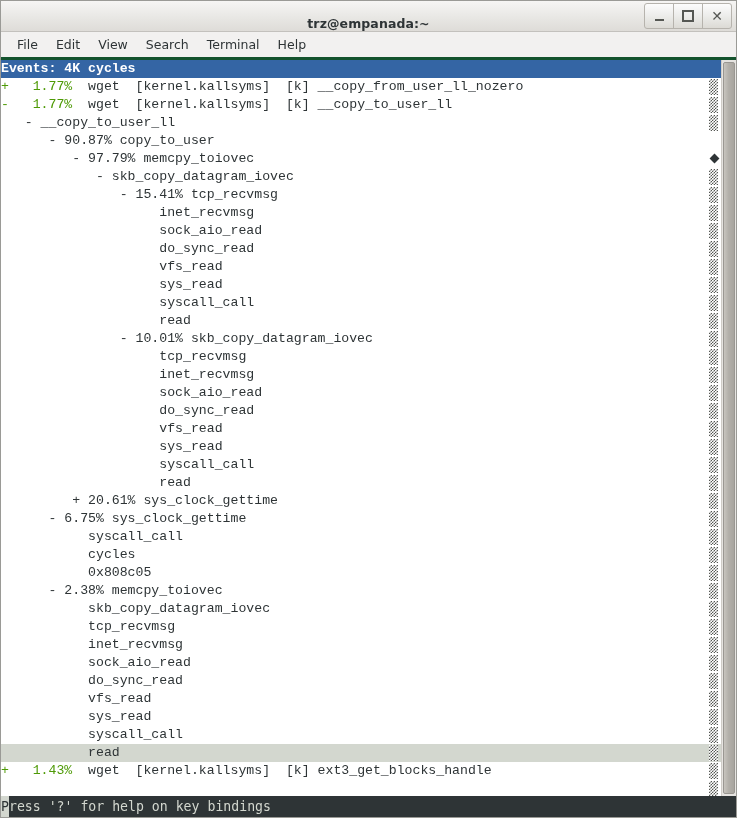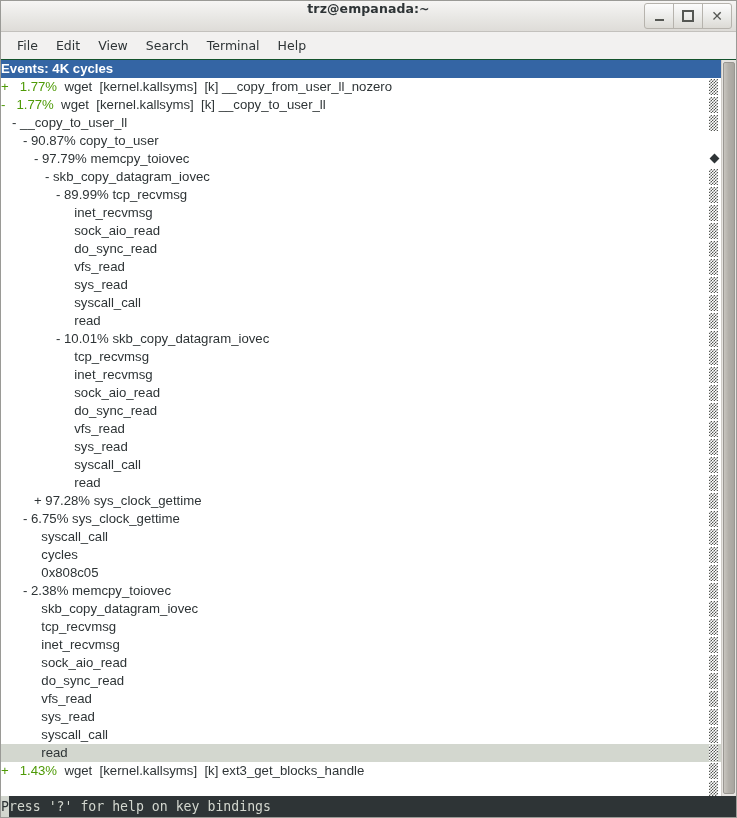--- a/index.html
+++ b/index.html
@@ -26,21 +26,21 @@
   }
 
   
   #titlebar {
     height: 30px;
     flex: 0 0 30px;
     position: relative;
     background: linear-gradient(to bottom, #f6f5f4 0%, #e8e7e4 55%, #dedcd8 100%);
     border-bottom: 1px solid #c3c1bd;
     display: flex;
-    align-items: flex-start;
+    align-items: flex-end;
     justify-content: center;
   }
   #title-text {
     font-family: "DejaVu Sans", sans-serif;
     font-size: 12.5px;
     font-weight: bold;
     color: #2e3436;
     letter-spacing: 0.1px;
     user-select: none;
   }
@@ -80,21 +80,21 @@
   }
 
   
   #menubar {
     height: 28px;
     flex: 0 0 28px;
     background: #f2f1f0;
     display: flex;
     align-items: center;
     padding-left: 7px;
-    border-bottom: 1px solid #14532d;
+    border-bottom: 3px solid #14532d;
     box-sizing: border-box;
   }
   .menu-item {
     font-family: "DejaVu Sans", sans-serif;
     font-size: 12.5px;
     color: #2e3436;
     padding: 3px 9px;
     cursor: default;
     user-select: none;
   }
@@ -110,21 +110,21 @@
   #screen {
     flex: 1 1 auto;
     position: relative;
     background: #ffffff;
     overflow: hidden;
   }
 
   .trow {
     height: 18px;
     line-height: 18px;
-    font-family: Liberation Sans, sans-serif;
+    font-family: Liberation Mono, monospace;
     font-size: 13.2px;
     white-space: pre;
     color: #2e3436;
     letter-spacing: 0px;
   }
 
   .trow.header-bar {
     background: #3465a4;
     color: #ffffff;
     font-weight: bold;
@@ -241,38 +241,38 @@
 
   <div id="terminal-wrap">
     <div id="screen">
         <div class="trow header-bar">Events: 4K cycles</div>
         <div class="trow"><span class="green">+</span><span class="green">   1.77%</span><span>  wget  [kernel.kallsyms]  [k] __copy_from_user_ll_nozero</span></div>
         <div class="trow"><span class="green">-</span><span class="green">   1.77%</span><span>  wget  [kernel.kallsyms]  [k] __copy_to_user_ll</span></div>
         <div class="trow"><span>   - __copy_to_user_ll</span></div>
         <div class="trow"><span>      - 90.87% copy_to_user</span></div>
         <div class="trow"><span>         - 97.79% memcpy_toiovec</span></div>
         <div class="trow"><span>            - skb_copy_datagram_iovec</span></div>
-        <div class="trow"><span>               - 89.99% tcp_recvmsg</span></div>
+        <div class="trow"><span>               - 15.41% tcp_recvmsg</span></div>
         <div class="trow"><span>                    inet_recvmsg</span></div>
         <div class="trow"><span>                    sock_aio_read</span></div>
         <div class="trow"><span>                    do_sync_read</span></div>
         <div class="trow"><span>                    vfs_read</span></div>
         <div class="trow"><span>                    sys_read</span></div>
         <div class="trow"><span>                    syscall_call</span></div>
         <div class="trow"><span>                    read</span></div>
         <div class="trow"><span>               - 10.01% skb_copy_datagram_iovec</span></div>
         <div class="trow"><span>                    tcp_recvmsg</span></div>
         <div class="trow"><span>                    inet_recvmsg</span></div>
         <div class="trow"><span>                    sock_aio_read</span></div>
         <div class="trow"><span>                    do_sync_read</span></div>
         <div class="trow"><span>                    vfs_read</span></div>
         <div class="trow"><span>                    sys_read</span></div>
         <div class="trow"><span>                    syscall_call</span></div>
         <div class="trow"><span>                    read</span></div>
-        <div class="trow"><span>         + 97.28% sys_clock_gettime</span></div>
+        <div class="trow"><span>         + 20.61% sys_clock_gettime</span></div>
         <div class="trow"><span>      - 6.75% sys_clock_gettime</span></div>
         <div class="trow"><span>           syscall_call</span></div>
         <div class="trow"><span>           cycles</span></div>
         <div class="trow"><span>           0x808c05</span></div>
         <div class="trow"><span>      - 2.38% memcpy_toiovec</span></div>
         <div class="trow"><span>           skb_copy_datagram_iovec</span></div>
         <div class="trow"><span>           tcp_recvmsg</span></div>
         <div class="trow"><span>           inet_recvmsg</span></div>
         <div class="trow"><span>           sock_aio_read</span></div>
         <div class="trow"><span>           do_sync_read</span></div>

